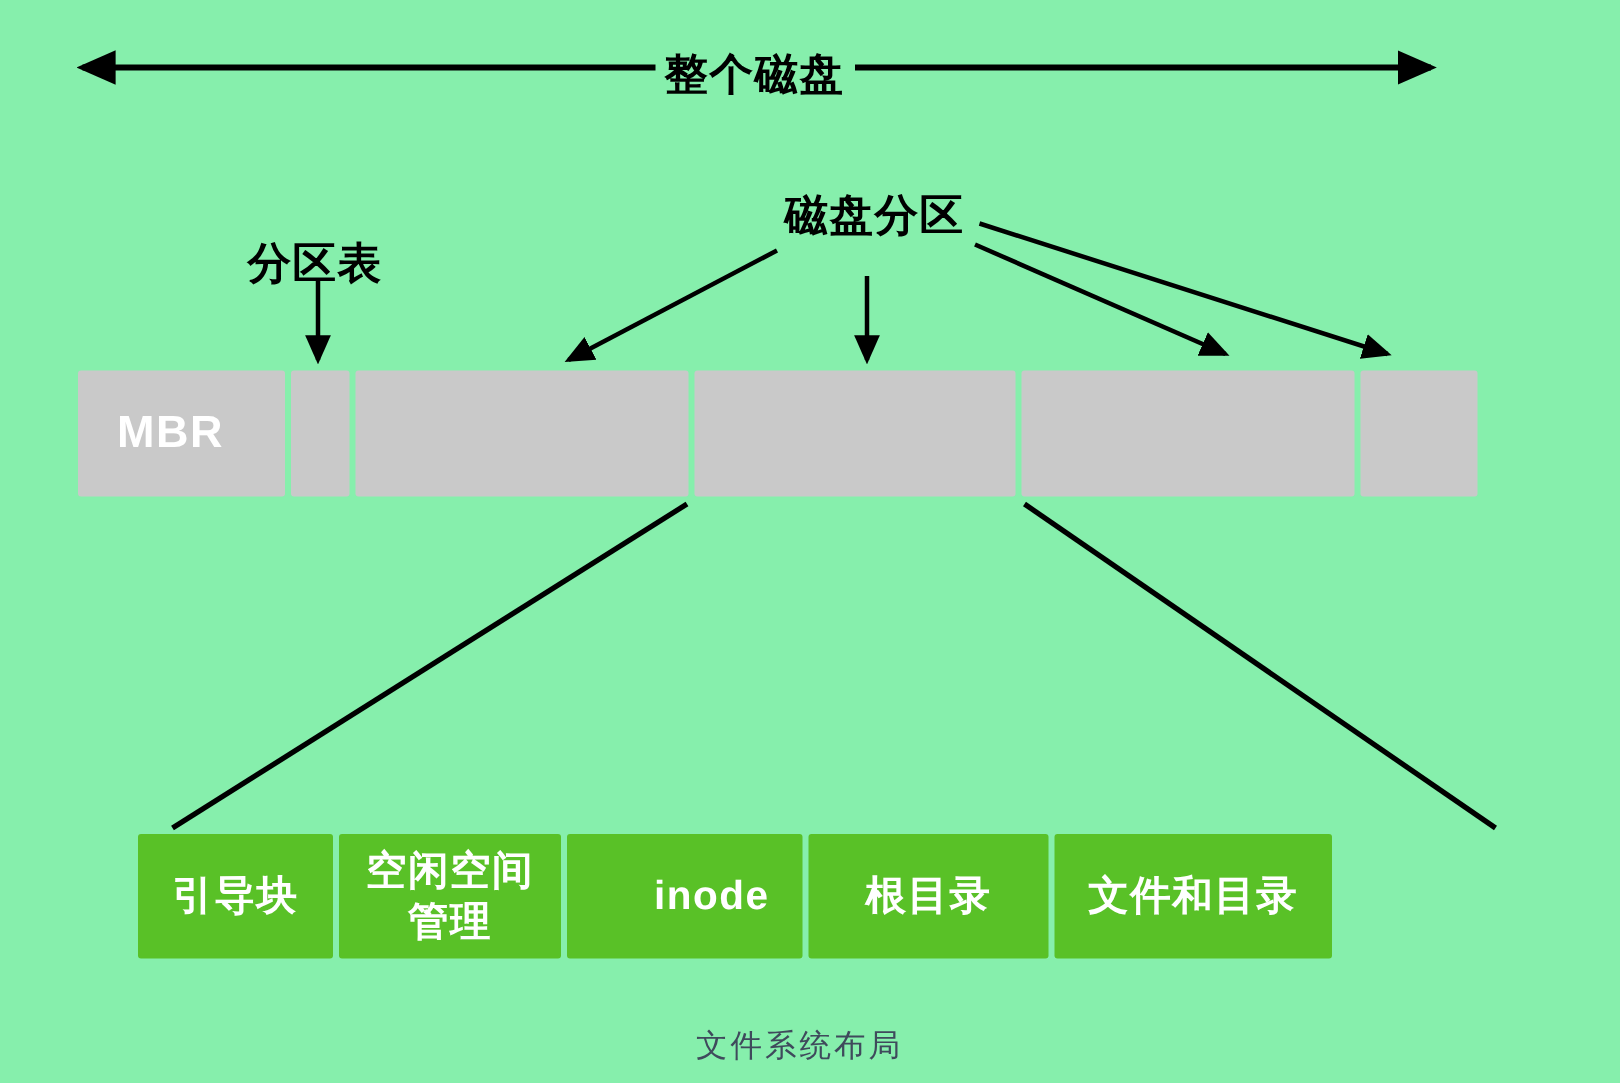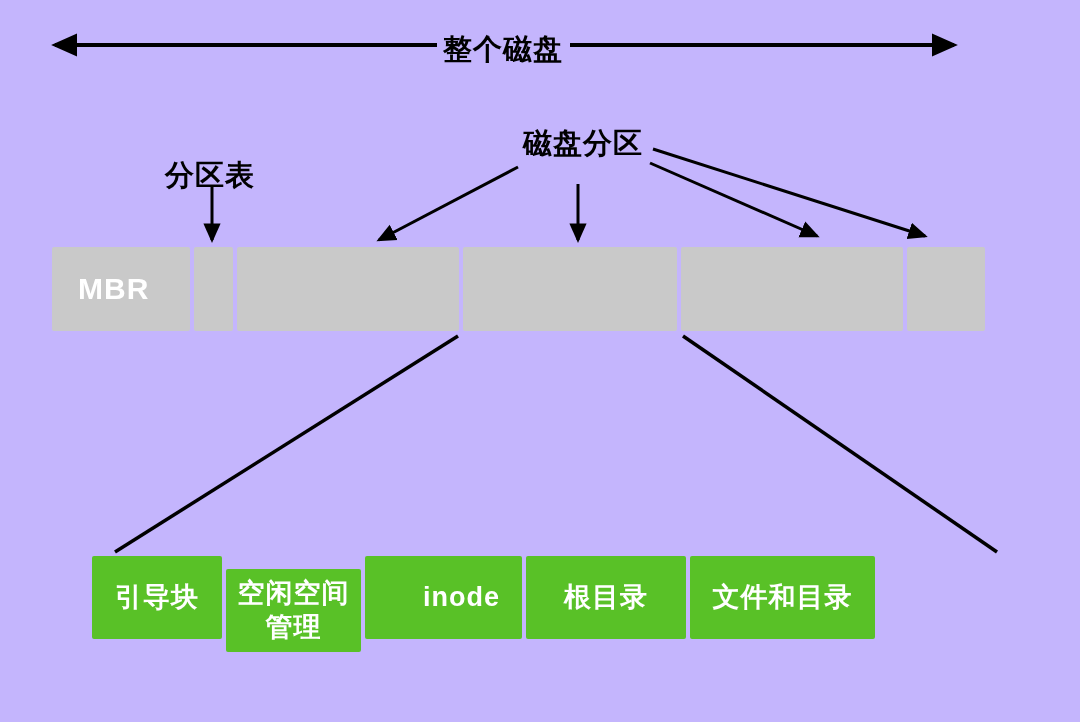--- a/index.html
+++ b/index.html
@@ -1,20 +1,20 @@
 <!DOCTYPE html>
 <html style="--disk-bar: #c9c9c9; --filesystem-bar: #59c127; --segment-text: #ffffff; --caption-text: #3f4a5c; --line: #000000;"><head>
 <meta charset="utf-8">
 <style>
   html, body { margin: 0; padding: 0; background: #ffffff; }
   .canvas {
     position: relative;
     width: 1080px;
     height: 722px;
-    background: #c4b5fd;
+    background: #86efac;
     font-family: "Liberation Sans", sans-serif;
     overflow: hidden;
     margin: 0 auto;
   }
   svg.lines {
     position: absolute;
     left: 0; top: 0;
     width: 1080px; height: 722px;
     color: var(--line, #000000);
     pointer-events: none;
@@ -111,22 +111,23 @@
     <div class="seg mbr" style="width:138px;">MBR</div>
     <div class="seg" style="width:39px;"></div>
     <div class="seg" style="width:222px;"></div>
     <div class="seg" style="width:214px;"></div>
     <div class="seg" style="width:222px;"></div>
     <div class="seg" style="width:78px;"></div>
   </div>
 
   <div class="bar fs-bar" style="left:92px; top:556px; height:83px;">
     <div class="seg" style="width:130px;">引导块</div>
-    <div class="seg" style="width:135px;margin-top:13px;">
+    <div class="seg" style="width:148px;">
       <span class="wrap-narrow">空闲空间管理</span>
     </div>
     <div class="seg" style="width:157px;padding-left:36px;">inode</div>
     <div class="seg" style="width:160px;">根目录</div>
     <div class="seg" style="width:185px;">文件和目录</div>
   </div>
 
+  <div class="caption" style="left:533px; top:683px;">文件系统布局</div>
 
 </div>
 
 </body></html>

